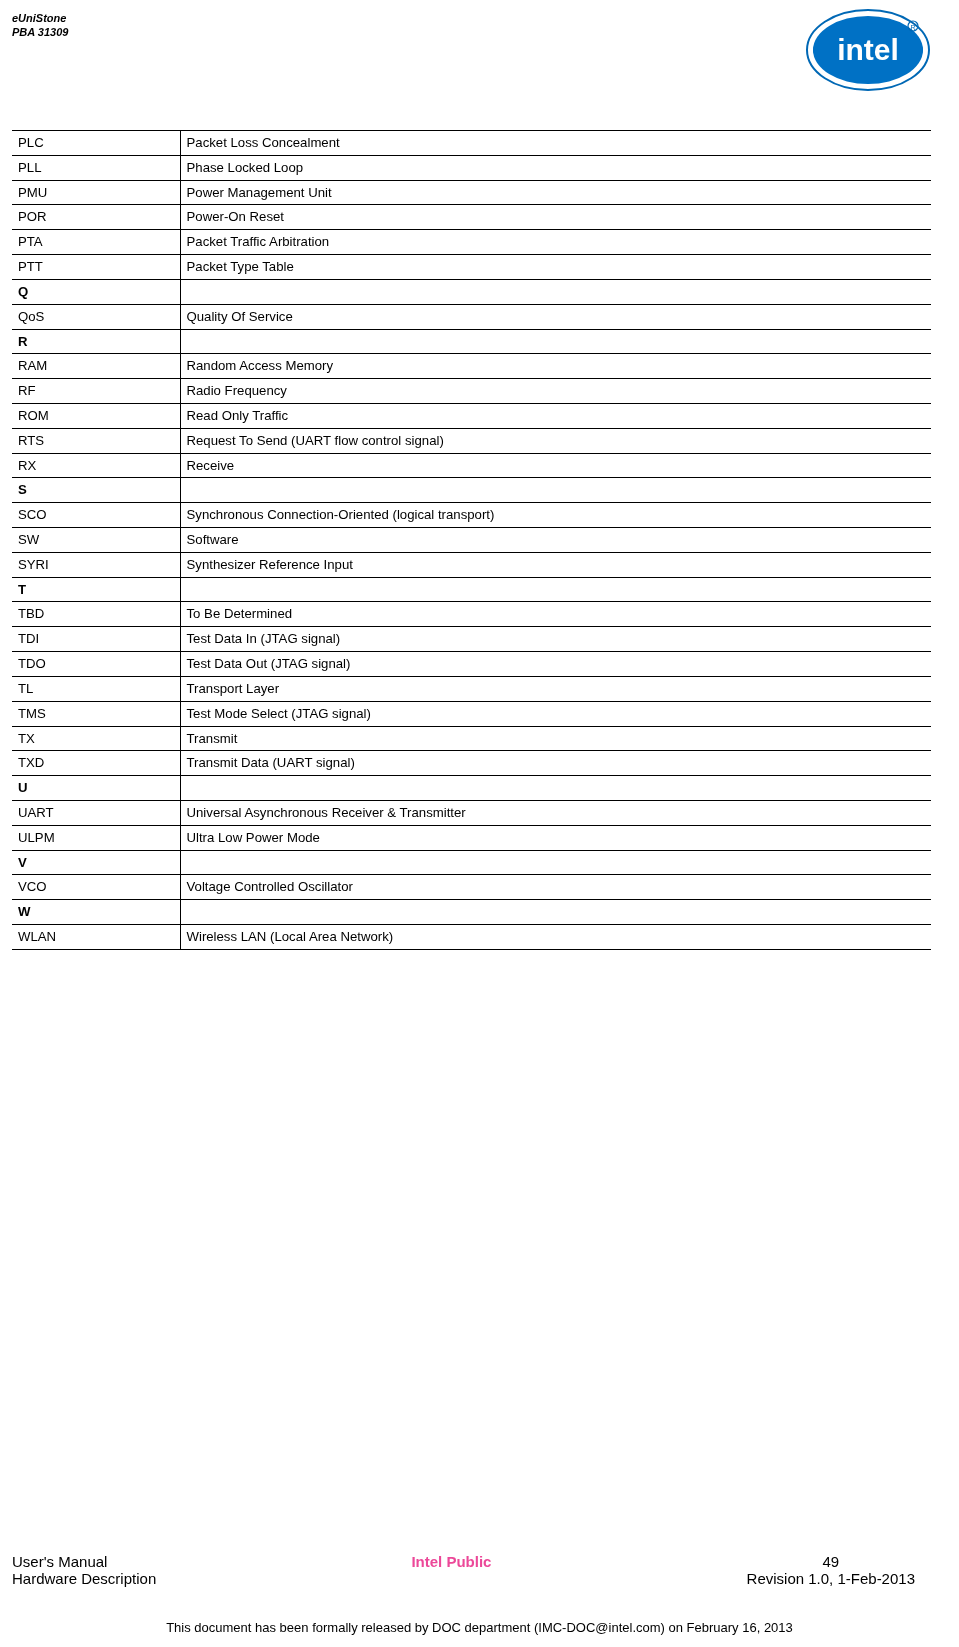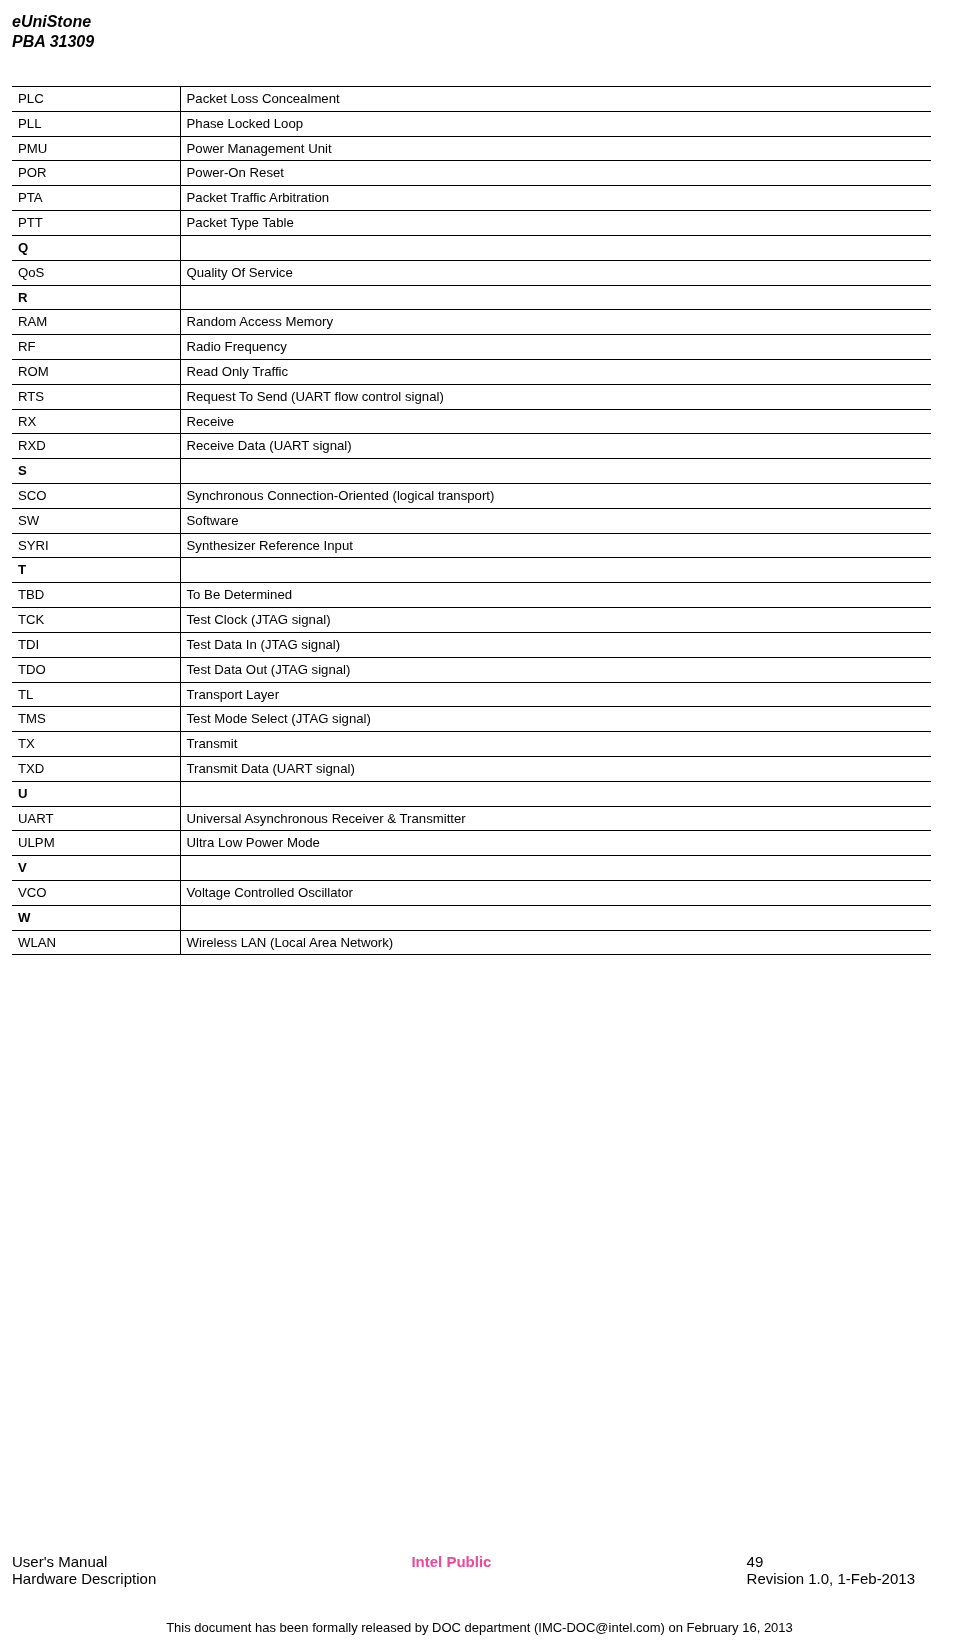--- a/index.html
+++ b/index.html
@@ -12,21 +12,21 @@
     position: relative;
     padding: 12px 28px 10px 12px;
   }
   .page-header {
     display: flex;
     justify-content: space-between;
     align-items: flex-start;
     margin-bottom: 34px;
   }
   .doc-title {
-    font-size: 16px;
+    font-size: 11px;
     font-weight: bold;
     font-style: italic;
     line-height: 1.25;
   }
   .logo {
     margin-top: -4px;
   }
   .table-wrap {
   }
   table {
@@ -55,38 +55,48 @@
     right: 44px;
     font-size: 15px;
   }
   .footer-row {
     display: flex;
     justify-content: space-between;
     align-items: flex-start;
   }
   .footer-left { text-align: left; }
   .footer-center { text-align: center; color: #ec4899; font-weight: bold; }
-  .footer-right { text-align: left; }
+  .footer-right { text-align: center; }
   .release-note {
     position: absolute;
     bottom: 12px;
     left: 0;
     right: 0;
     text-align: center;
     font-size: 13px;
   }
 </style>
 </head>
 <body>
 
 <div class="page-header">
   <div class="doc-title">
     <span>eUniStone</span><br>
     <span>PBA 31309</span>
   </div>
+  <div class="logo">
+    <svg width="126" height="84" viewBox="0 0 126 84">
+      <ellipse cx="63" cy="42" rx="61" ry="40" fill="none" stroke="#0068B5" stroke-width="2"></ellipse>
+      <path d="M8 42 C8 18, 118 18, 118 42 C118 66, 8 66, 8 42 Z" fill="#0068B5" opacity="0.95"></path>
+      <ellipse cx="63" cy="42" rx="55" ry="34" fill="#0071C5"></ellipse>
+      <text x="63" y="52" font-family="Arial, sans-serif" font-size="30" font-weight="bold" fill="#fff" text-anchor="middle">intel</text>
+      <circle cx="108" cy="18" r="5" fill="none" stroke="#0068B5" stroke-width="1.2"></circle>
+      <text x="108" y="21.5" font-family="Arial" font-size="7" fill="#0068B5" text-anchor="middle">R</text>
+    </svg>
+  </div>
 </div>
 
 <div class="table-wrap">
   <table>
     <tbody id="tbody">
         <tr>
           <td class="term">PLC</td>
           <td>Packet Loss Concealment</td>
         </tr>
         <tr>
@@ -134,24 +144,20 @@
           <td>Read Only Traffic</td>
         </tr>
         <tr>
           <td class="term">RTS</td>
           <td>Request To Send (UART flow control signal)</td>
         </tr>
         <tr>
           <td class="term">RX</td>
           <td>Receive</td>
         </tr>
-        <tr>
-          <td class="term">RXD</td>
-          <td>Receive Data (UART signal)</td>
-        </tr>
         <tr class="section">
           <td class="term">S</td>
           <td>&nbsp;</td>
         </tr>
         <tr>
           <td class="term">SCO</td>
           <td>Synchronous Connection-Oriented (logical transport)</td>
         </tr>
         <tr>
           <td class="term">SW</td>
@@ -161,24 +167,20 @@
           <td class="term">SYRI</td>
           <td>Synthesizer Reference Input</td>
         </tr>
         <tr class="section">
           <td class="term">T</td>
           <td>&nbsp;</td>
         </tr>
         <tr>
           <td class="term">TBD</td>
           <td>To Be Determined</td>
-        </tr>
-        <tr>
-          <td class="term">TCK</td>
-          <td>Test Clock (JTAG signal)</td>
         </tr>
         <tr>
           <td class="term">TDI</td>
           <td>Test Data In (JTAG signal)</td>
         </tr>
         <tr>
           <td class="term">TDO</td>
           <td>Test Data Out (JTAG signal)</td>
         </tr>
         <tr>

